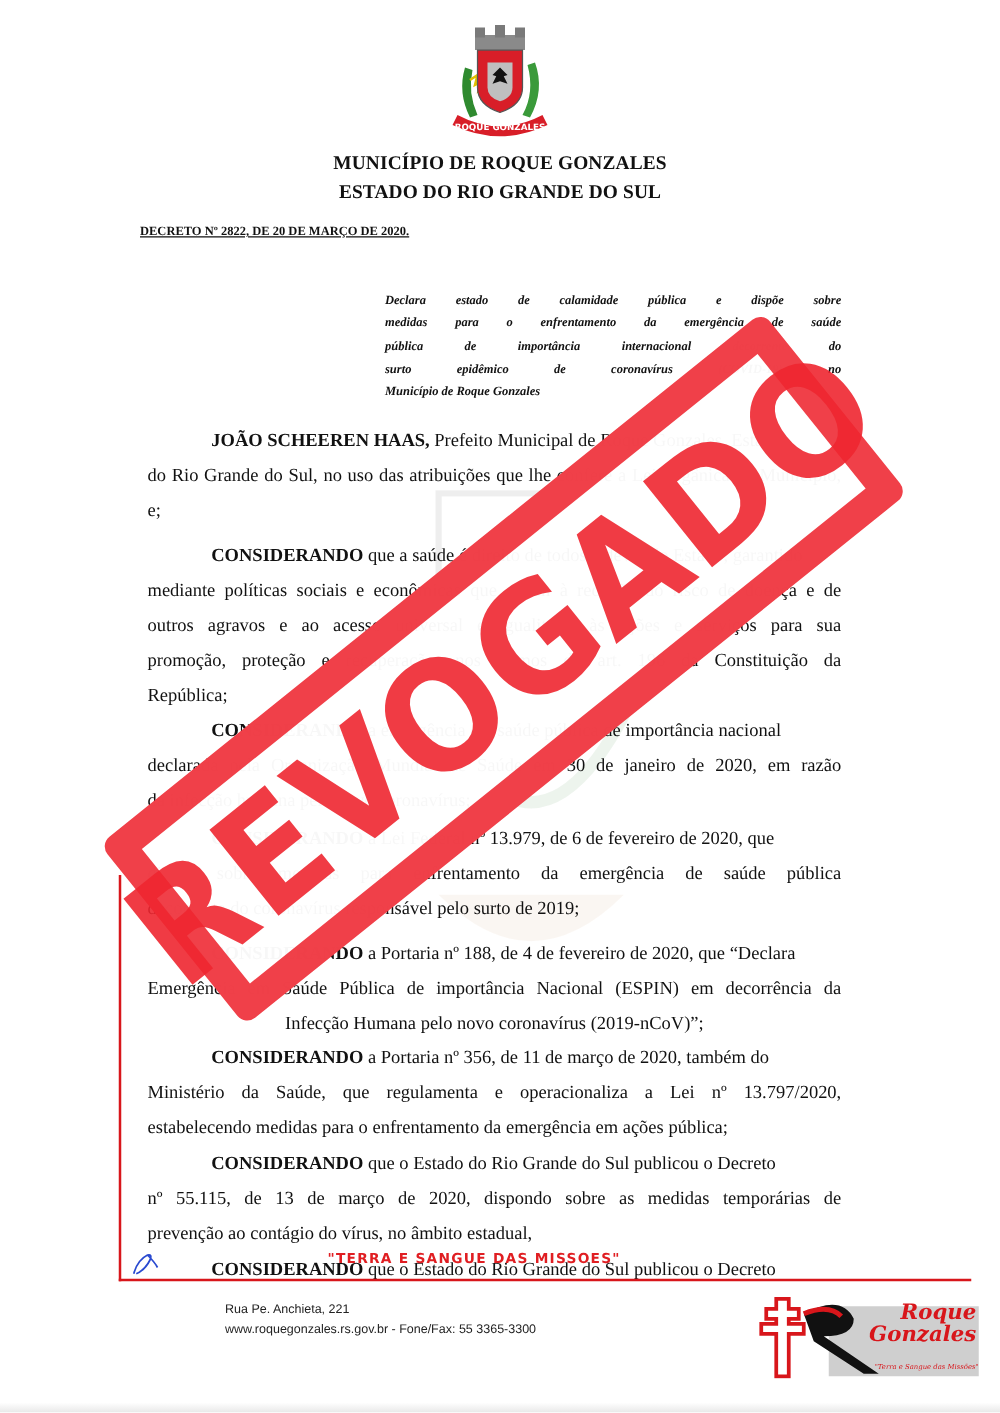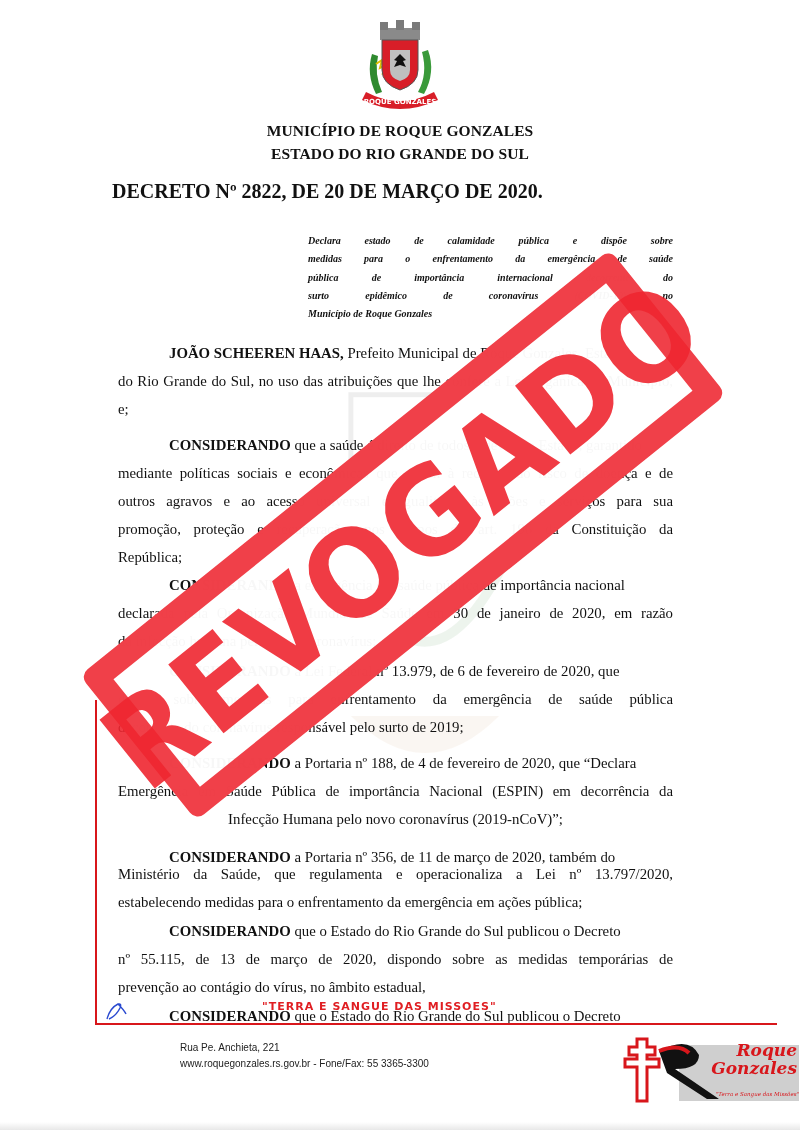--- a/index.html
+++ b/index.html
@@ -4,21 +4,21 @@
 <style>
   html, body { margin:0; padding:0; }
   body { width:800px; height:1130px; background:#ffffff; position:relative; overflow:hidden;
          font-family:"Liberation Serif", serif; color:#111; }
   .abs { position:absolute; }
 
   
   .crest { left:352px; top:14px; width:96px; height:96px; }
 
   .hdr { left:0; width:800px; text-align:center; font-weight:bold; font-size:15.5px; letter-spacing:0.1px; }
-  .decree-title { left:112px; top:180px; font-weight:bold; font-size:20px; }
+  .decree-title { left:112px; top:180px; font-weight:bold; font-size:10px; text-decoration:underline; }
 
   .ementa { left:308px; top:232px; width:365px; font-style:italic; font-weight:bold; font-size:10px;
             line-height:18.3px; text-align:justify; }
   .ementa div { text-align-last:justify; }
   .ementa div.last { text-align-last:left; }
 
   .body-text { left:118px; width:555px; font-size:14.8px; }
   .line { position:absolute; left:0; width:555px; white-space:nowrap; height:20px; line-height:20px; }
   .line.just { text-align:justify; text-align-last:justify; white-space:normal; }
   .indent { padding-left:51px; box-sizing:border-box; }
@@ -31,21 +31,21 @@
   .frame-left { left:95px; top:700px; width:2px; height:325px; background:#d8161b; }
   .frame-bottom { left:95px; top:1023px; width:682px; height:2px; background:#d8161b; }
 
   .slogan { left:262px; top:1000px; font-family:"DejaVu Sans", sans-serif; font-weight:bold; font-size:11px;
             letter-spacing:1px; color:#e01e22; }
   .sig { left:104px; top:1000px; width:24px; height:22px; }
 
   .footer { left:180px; top:1040px; width:400px; text-align:left; font-family:"Liberation Sans", sans-serif;
             font-size:10px; line-height:15.5px; color:#222; }
 
-  .logo { left:619px; top:1035px; width:182px; height:68px; }
+  .logo { left:603px; top:1035px; width:182px; height:68px; }
   .logo-box { position:absolute; left:60px; top:10px; width:120px; height:56px; background:#cfcfcf; }
   .logo-name { position:absolute; left:70px; top:6px; width:108px; text-align:right; font-family:"DejaVu Serif", serif;
                font-style:italic; font-weight:bold; color:#d8161b; font-size:17px; line-height:18px; }
   .logo-motto { position:absolute; left:72px; top:56px; width:108px; text-align:right; font-family:"DejaVu Serif", serif;
                 font-style:italic; color:#d8161b; font-size:5.5px; }
 
   .bottom-shadow { left:0; top:1122px; width:800px; height:8px; background:linear-gradient(#fff,#e8e8e8); }
 
   
   .stamp { left:63px; top:442px; width:680px; height:186px; transform:rotate(-38.8deg); transform-origin:50% 50%;
@@ -112,21 +112,21 @@
   <div class="line" style="top:288px;">da infecção humana pelo novo coronavírus;</div>
 
   <div class="line indent" style="top:318px;"><b>CONSIDERANDO</b><span> a Lei Federal nº 13.979, de 6 de fevereiro de 2020, que</span></div>
   <div class="line just" style="top:346px;">dispõe sobre medidas para enfrentamento da emergência de saúde pública</div>
   <div class="line" style="top:374px;">decorrente do coronavírus responsável pelo surto de 2019;</div>
 
   <div class="line indent" style="top:410px;"><b>CONSIDERANDO</b><span> a Portaria nº 188, de 4 de fevereiro de 2020, que “Declara</span></div>
   <div class="line just" style="top:438px;">Emergência em Saúde Pública de importância Nacional (ESPIN) em decorrência da</div>
   <div class="line" style="top:466px;text-align:center;">Infecção Humana pelo novo coronavírus (2019-nCoV)”;</div>
 
-  <div class="line indent" style="top:493px;margin-top:11px;"><b>CONSIDERANDO</b><span> a Portaria nº 356, de 11 de março de 2020, também do</span></div>
+  <div class="line indent" style="top:493px;"><b>CONSIDERANDO</b><span> a Portaria nº 356, de 11 de março de 2020, também do</span></div>
   <div class="line just" style="top:521px;">Ministério da Saúde, que regulamenta e operacionaliza a Lei nº 13.797/2020,</div>
   <div class="line" style="top:549px;">estabelecendo medidas para o enfrentamento da emergência em ações pública;</div>
 
   <div class="line indent" style="top:578px;"><b>CONSIDERANDO</b><span> que o Estado do Rio Grande do Sul publicou o Decreto</span></div>
   <div class="line just" style="top:606px;">nº 55.115, de 13 de março de 2020, dispondo sobre as medidas temporárias de</div>
   <div class="line" style="top:634px;">prevenção ao contágio do vírus, no âmbito estadual,</div>
 
   <div class="line indent" style="top:663px;"><b>CONSIDERANDO</b><span> que o Estado do Rio Grande do Sul publicou o Decreto</span></div>
 </div>
 

